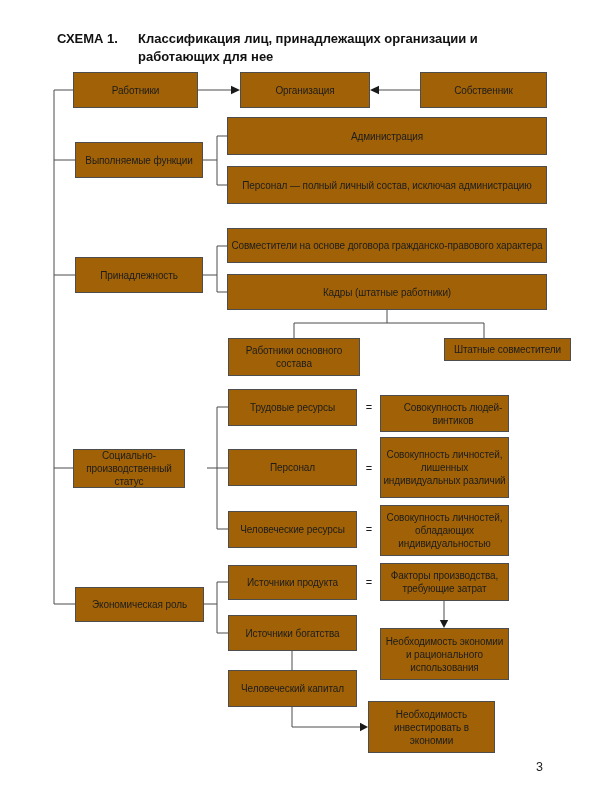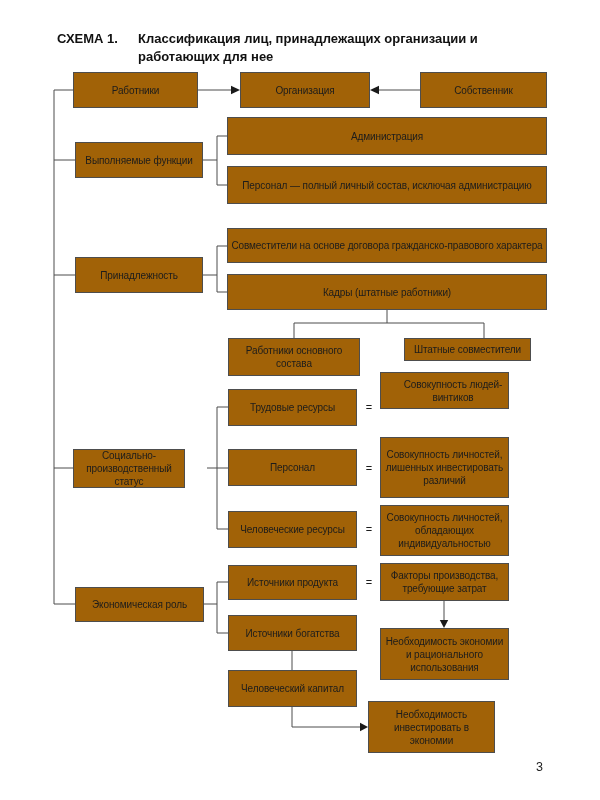--- a/index.html
+++ b/index.html
@@ -95,30 +95,30 @@
   <div class="box" style="left:420px; top:72px; width:127px; height:36px;">Собственник</div>
 
   <div class="box" style="left:75px; top:142px; width:128px; height:36px;">Выполняемые функции</div>
   <div class="box" style="left:227px; top:117px; width:320px; height:38px;">Администрация</div>
   <div class="box" style="left:227px; top:166px; width:320px; height:38px;">Персонал — полный личный состав, исключая администрацию</div>
 
   <div class="box" style="left:75px; top:257px; width:128px; height:36px;">Принадлежность</div>
   <div class="box" style="left:227px; top:228px; width:320px; height:35px;">Совместители на основе договора гражданско-правового характера</div>
   <div class="box" style="left:227px; top:274px; width:320px; height:36px;">Кадры (штатные работники)</div>
   <div class="box" style="left:228px; top:338px; width:132px; height:38px;">Работники основного состава</div>
-  <div class="box" style="left:404px; top:338px; width:127px; height:23px;">Штатные совместители</div>
+  <div class="box" style="left:444px; top:338px; width:127px; height:23px;">Штатные совместители</div>
 
   <div class="box" style="left:73px; top:449px; width:112px; height:39px;">Социально-производственный статус</div>
   <div class="box" style="left:228px; top:389px; width:129px; height:37px;">Трудовые ресурсы</div>
   <div class="eq" style="left:361px; top:400px;">=</div>
-  <div class="box" style="left:380px; top:372px; width:129px; height:37px;padding-left:19px;">Совокупность людей-винтиков</div>
+  <div class="box" style="left:380px; top:395px; width:129px; height:37px;padding-left:19px;">Совокупность людей-винтиков</div>
 
   <div class="box" style="left:228px; top:449px; width:129px; height:37px;">Персонал</div>
   <div class="eq" style="left:361px; top:461px;">=</div>
-  <div class="box" style="left:380px; top:437px; width:129px; height:61px;">Совокупность личностей, лишенных инвестировать различий</div>
+  <div class="box" style="left:380px; top:437px; width:129px; height:61px;">Совокупность личностей, лишенных индивидуальных различий</div>
 
   <div class="box" style="left:228px; top:511px; width:129px; height:37px;">Человеческие ресурсы</div>
   <div class="eq" style="left:361px; top:522px;">=</div>
   <div class="box" style="left:380px; top:505px; width:129px; height:51px;">Совокупность личностей, обладающих индивидуальностью</div>
 
   <div class="box" style="left:75px; top:587px; width:129px; height:35px;">Экономическая роль</div>
   <div class="box" style="left:228px; top:565px; width:129px; height:35px;">Источники продукта</div>
   <div class="eq" style="left:361px; top:575px;">=</div>
   <div class="box" style="left:380px; top:563px; width:129px; height:38px;">Факторы производства, требующие затрат</div>
 

